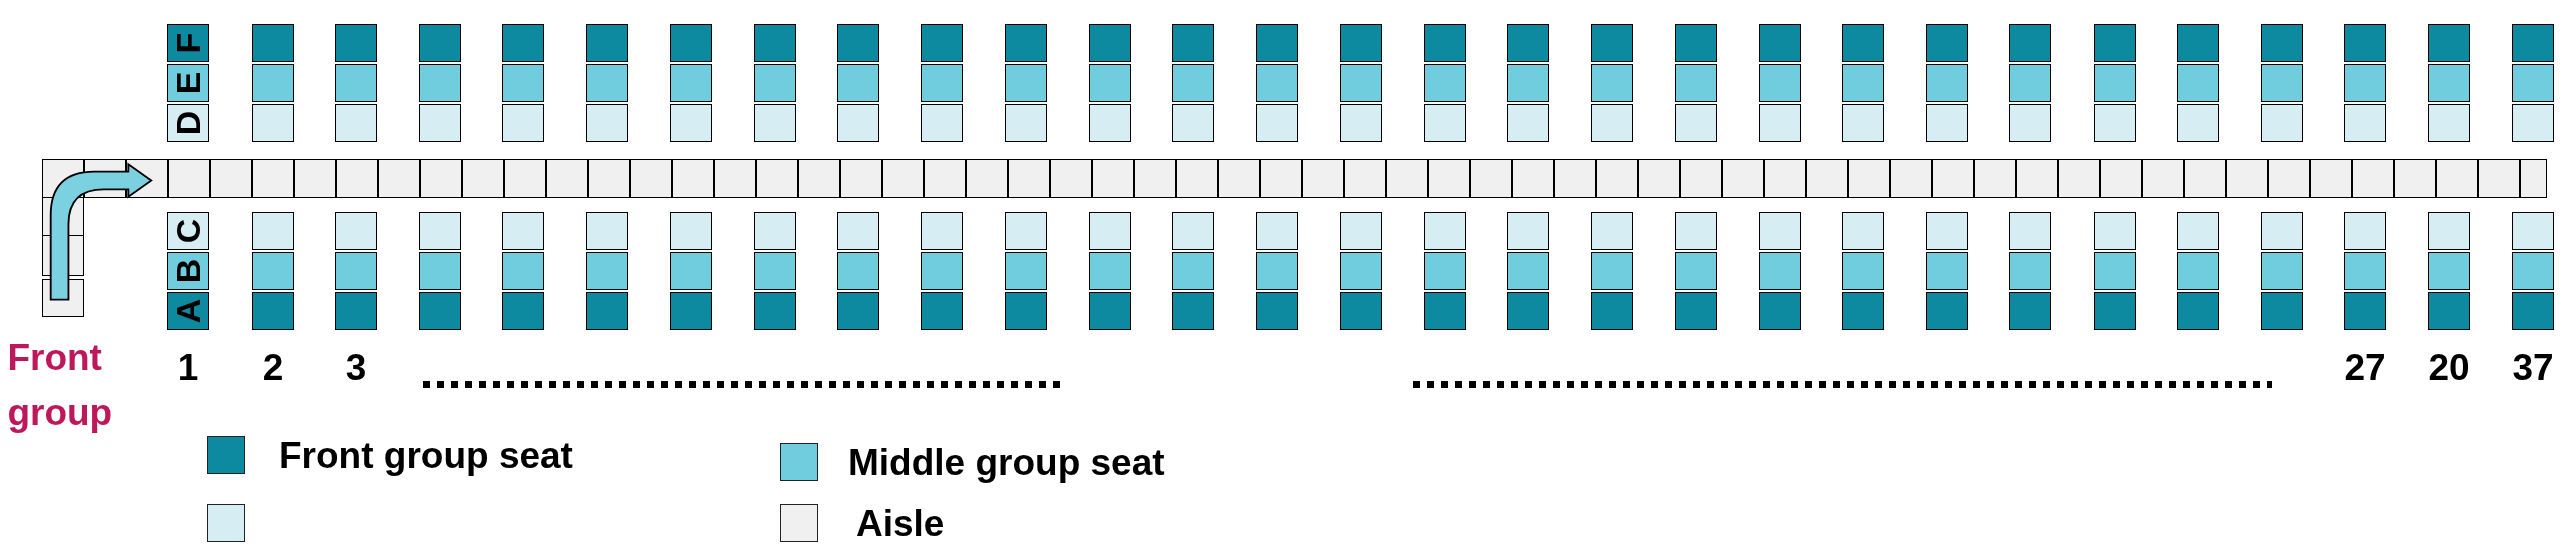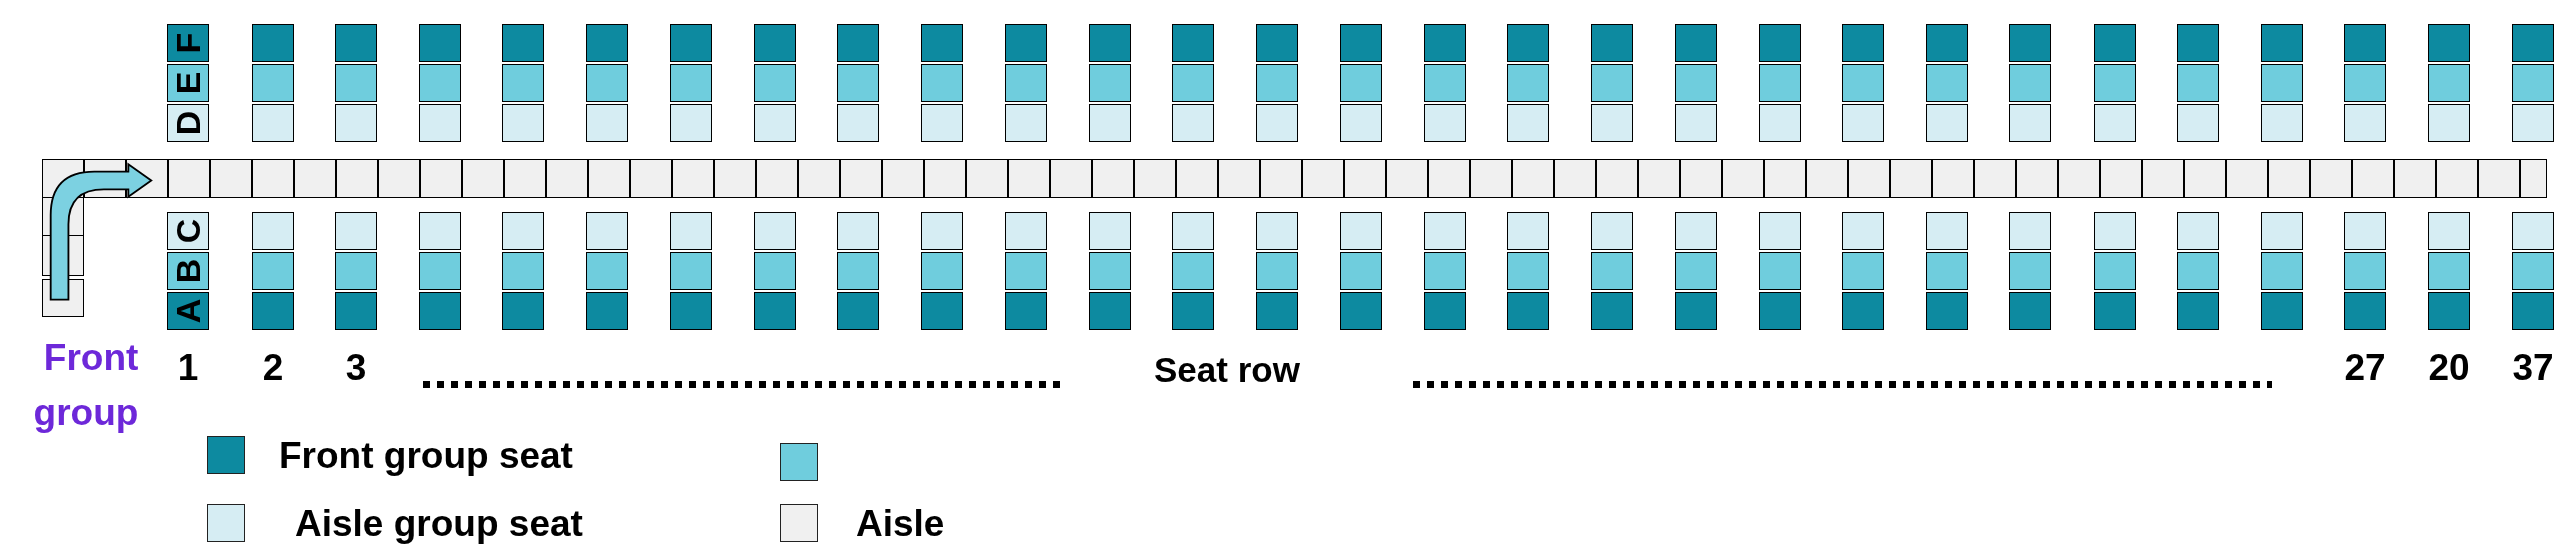--- a/index.html
+++ b/index.html
@@ -23,22 +23,22 @@
   
   .door-cell{position:absolute;left:42px;width:42px;background:#f0f0f0;
         border:1.8px solid #000;box-sizing:border-box;}
   .door-cell.c1{top:197px;height:40px;}
   .door-cell.c2{top:235px;height:41px;}
   .door-cell.c3{top:279px;height:38px;}
 
   .arrow-svg{position:absolute;left:44px;top:162px;width:111px;height:142px;}
 
   
-  .front-door{position:absolute;left:7.4px;top:330px;width:131px;text-align:right;
-        font-weight:bold;font-size:37px;line-height:55px;color:#6d28d9;}
+  .front-door{position:absolute;left:7.4px;top:330px;width:131px;text-align:left;
+        font-weight:bold;font-size:37px;line-height:55px;color:#be185d;}
   .num{position:absolute;top:347px;width:42px;text-align:center;
         font-weight:bold;font-size:37px;color:#000;}
   .seat-row-label{position:absolute;left:1154px;top:350px;
         font-weight:bold;font-size:35px;color:#000;}
   .dots{position:absolute;top:381px;height:6.6px;
         background:repeating-linear-gradient(90deg,#000 0 6.6px,transparent 6.6px 14px);}
   .dots-left{left:423px;width:644px;}
   .dots-right{left:1413px;width:859px;}
 
   
@@ -65,28 +65,27 @@
   <svg class="arrow-svg" viewBox="0 0 150 192">
     <path id="arrow-path" d="M 9 186 L 9 72 Q 9 13 68 13 L 114 13 L 114 3 L 145 25 L 114 47 L 114 37 L 81 37 Q 33 37 33 84 L 33 186 Z" fill="#7cd1e1" stroke="#000" stroke-width="2.5"></path>
   </svg>
 
   <div class="front-door">
     <div>Front</div>
     <div>group</div>
   </div>
 
   <div class="dots dots-left"></div>
-  <div class="seat-row-label">Seat row</div>
   <div class="dots dots-right"></div>
 
   <div class="legend-swatch sw0" style="background: rgb(13, 138, 160);"></div>
   <div class="legend-label lb0">Front group seat</div>
   <div class="legend-swatch sw1" style="background: rgb(111, 205, 221);"></div>
+  <div class="legend-label lb1">Middle group seat</div>
   <div class="legend-swatch sw2" style="background: rgb(214, 237, 243);"></div>
-  <div class="legend-label lb2">Aisle group seat</div>
   <div class="legend-swatch sw3" style="background: rgb(240, 240, 240);"></div>
   <div class="legend-label lb3">Aisle</div>
 
 <div class="seat" style="left: 167px; top: 24px; background: rgb(13, 138, 160);">
       <span class="seat-letter">F</span>
     </div>
     <div class="seat" style="left: 167px; top: 64px; background: rgb(111, 205, 221);">
       <span class="seat-letter">E</span>
     </div>
     <div class="seat" style="left: 167px; top: 104px; background: rgb(214, 237, 243);">

